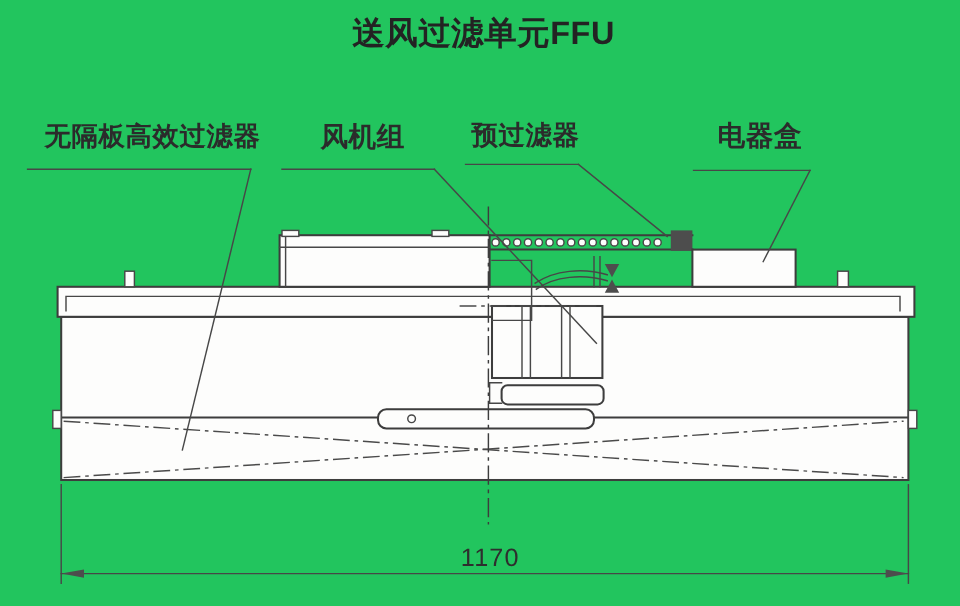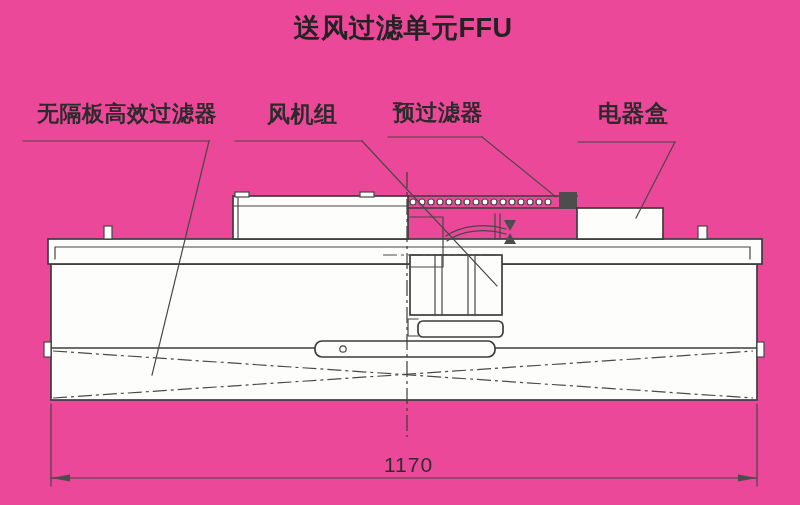--- a/index.html
+++ b/index.html
@@ -1,17 +1,17 @@
 <!DOCTYPE html>
 <html><head>
 <meta charset="utf-8">
 <style>
   html,body{margin:0;padding:0;background:#ffffff;}
   .stage{
-    position:relative;width:800px;height:505px;background:#ec4899;
+    position:relative;width:800px;height:505px;background:#22c55e;
     font-family:"Liberation Sans","DejaVu Sans",sans-serif;overflow:hidden;
   }
   svg{position:absolute;left:0;top:0;}
   
   .ln{stroke:#3d3d3d;stroke-width:1.7;fill:none;stroke-linecap:square;}
   .thin{stroke:#474747;stroke-width:1.2;fill:none;stroke-linecap:square;}
   .fillw{fill:#fdfdfc;}
   .dashdot{stroke:#4a4a4a;stroke-width:1.2;fill:none;stroke-dasharray:14 4 3 4;}
   .center{stroke:#3d3d3d;stroke-width:1.2;fill:none;stroke-dasharray:16 4 3 4;}
   .solidfill{fill:#4d4d4d;stroke:none;}

